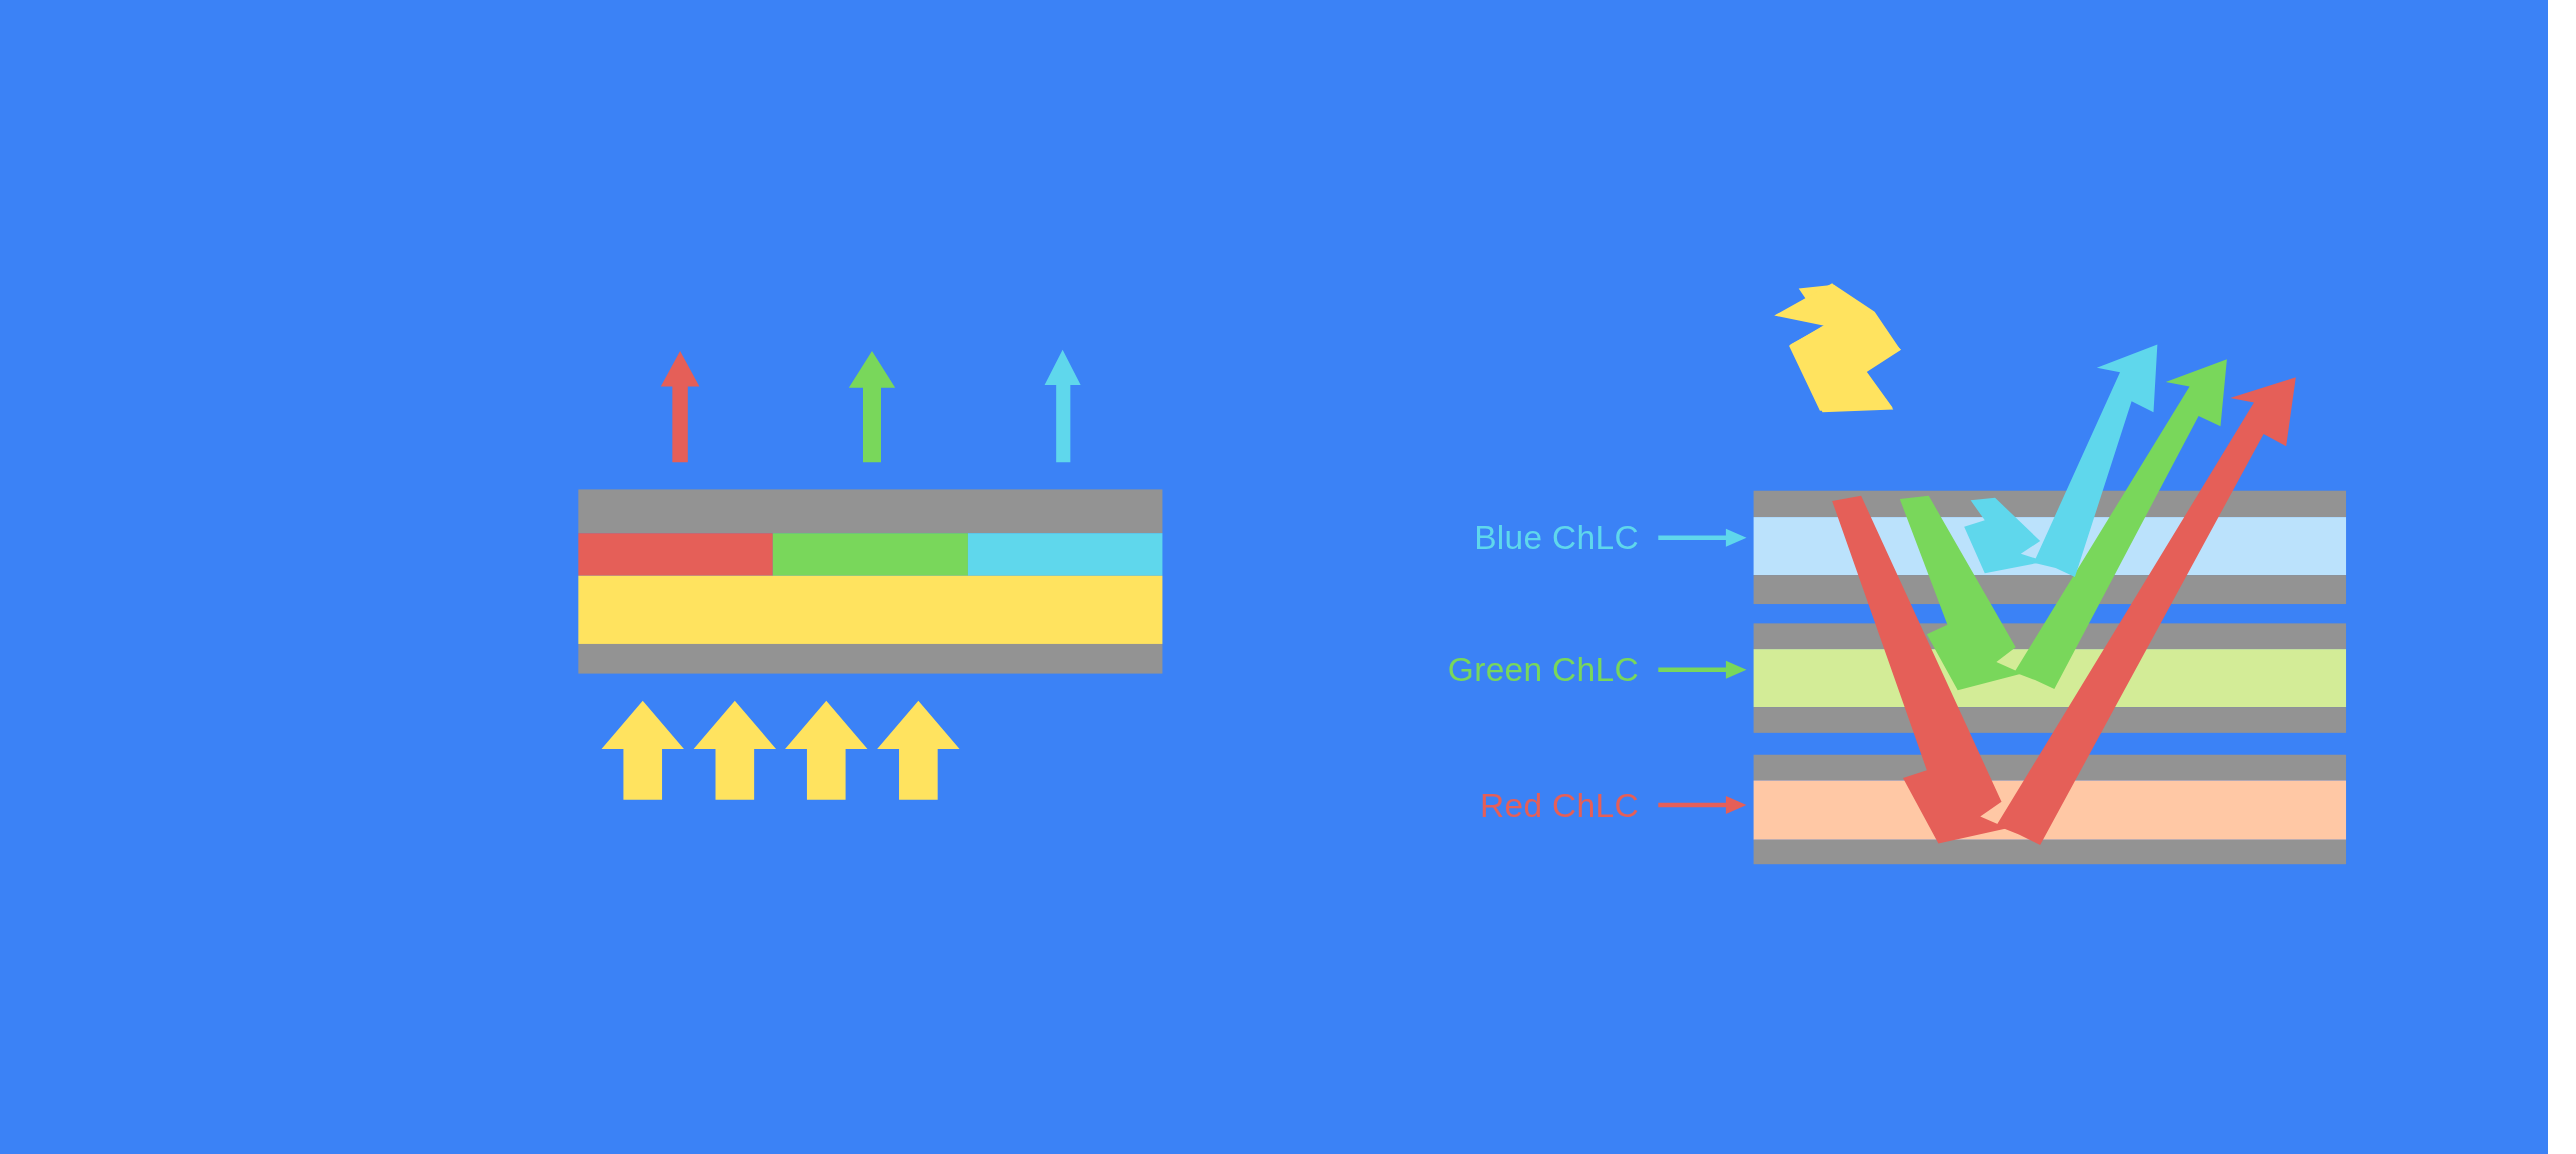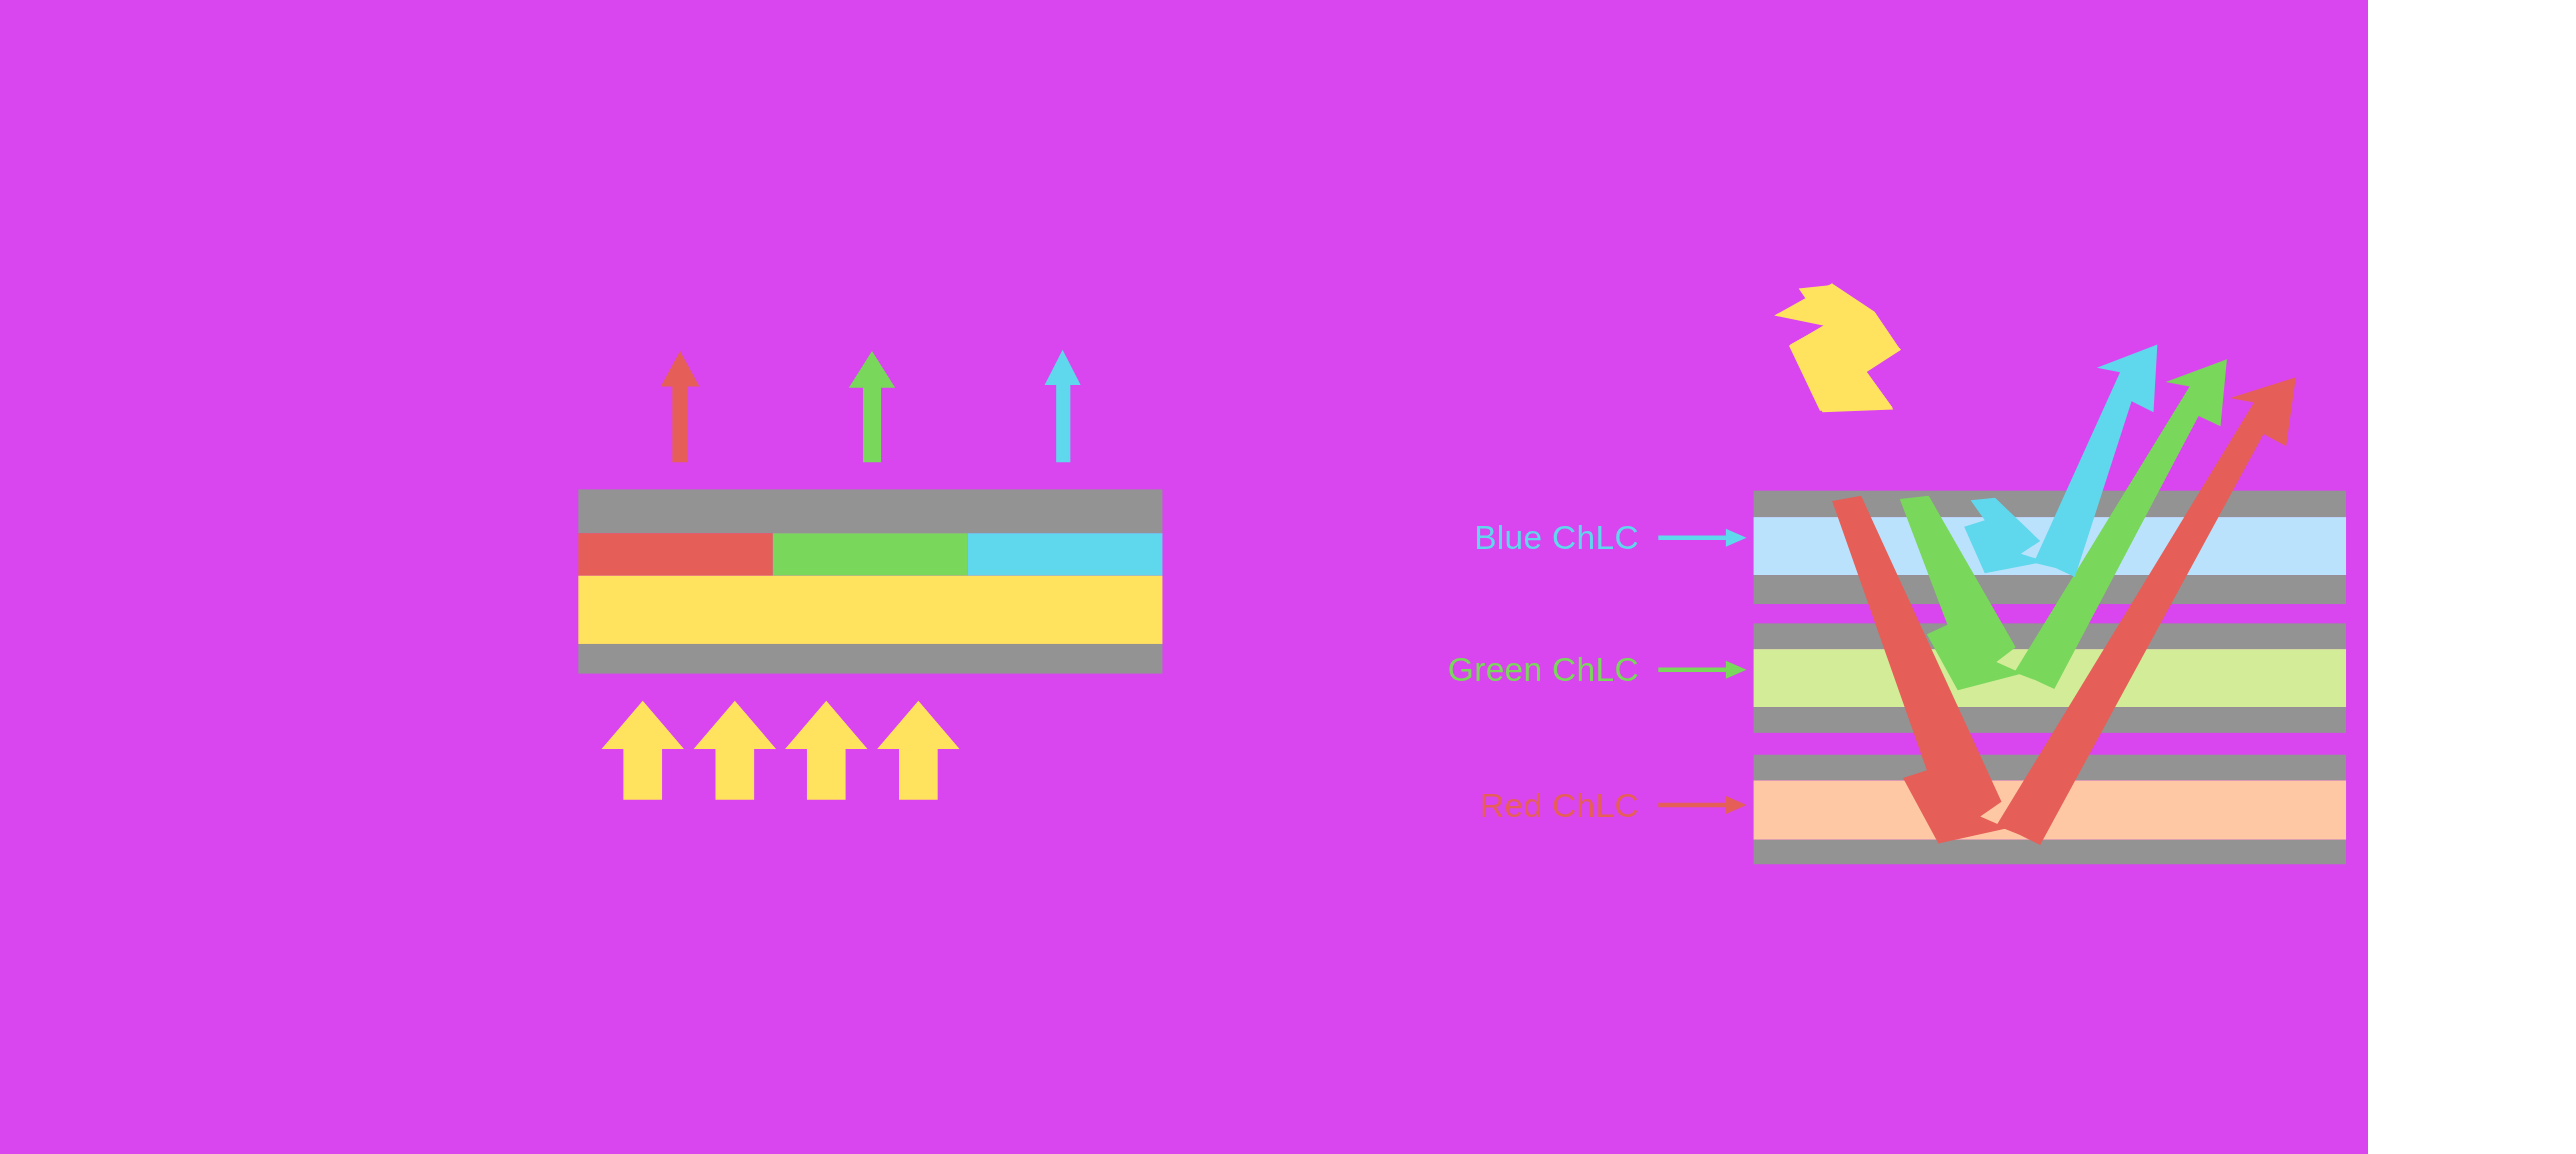--- a/index.html
+++ b/index.html
@@ -8,23 +8,23 @@
     background: #ffffff;
   }
   body {
     width: 2576px;
     height: 1154px;
     font-family: "Liberation Sans", sans-serif;
     overflow: hidden;
   }
   #figure {
     position: relative;
-    width: 2368px;
+    width: 2548px;
     height: 1154px;
-    background: #d946ef;
+    background: #3b82f6;
   }
   #figure > svg {
     position: absolute;
     top: 0;
     left: 0;
   }
   .lbl {
     font-family: "Liberation Sans", sans-serif;
     font-size: 52px;
     font-weight: 400;

